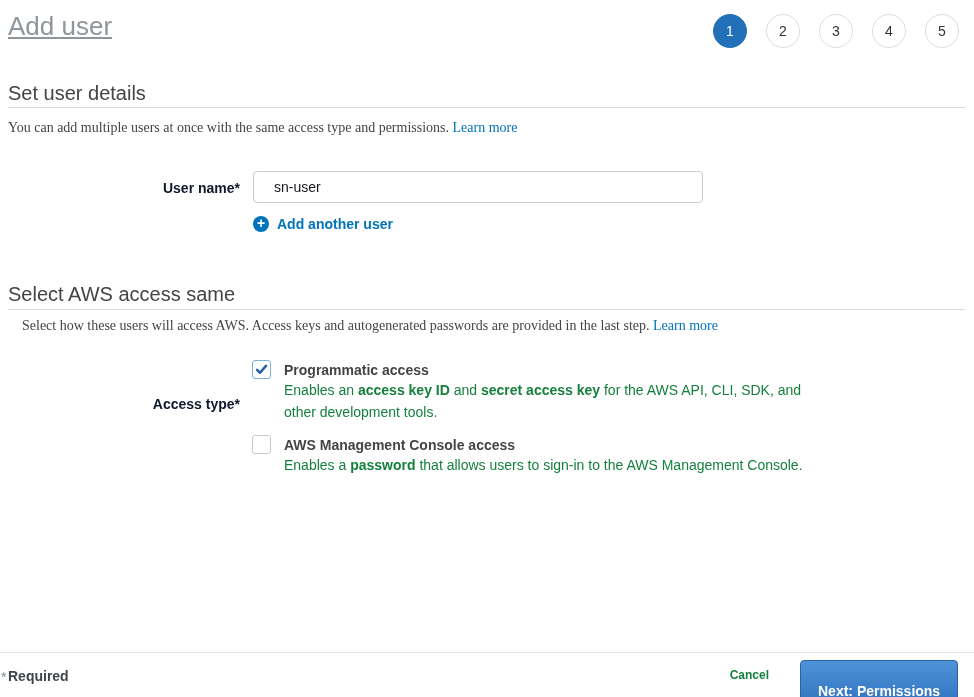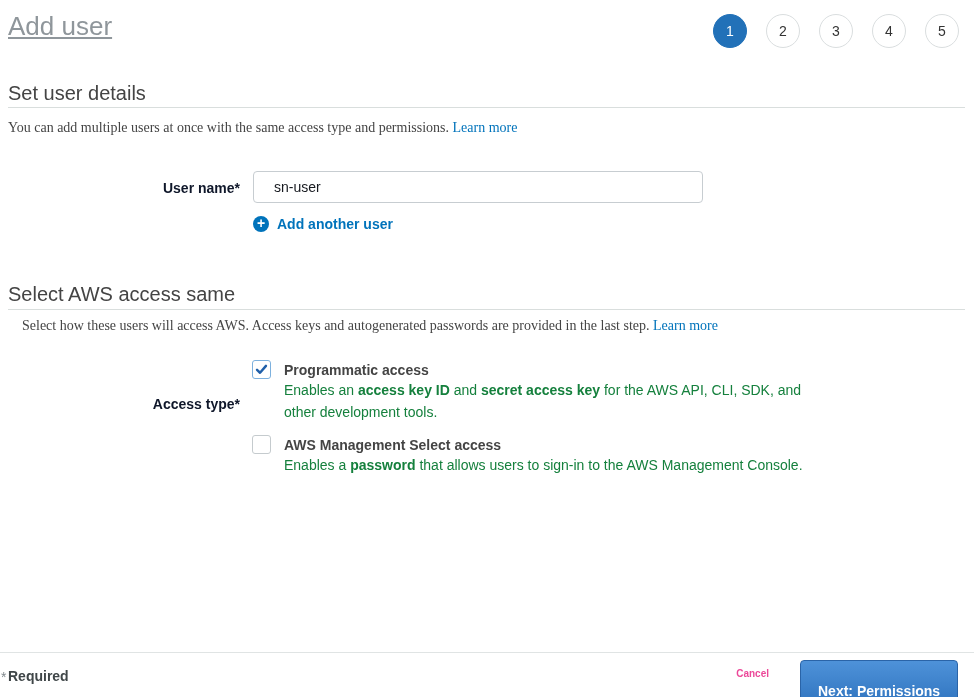--- a/index.html
+++ b/index.html
@@ -68,21 +68,21 @@
   .b { font-weight:bold; }
 
   
   .footer-divider { position:absolute; left:0; top:652px; width:974px; height:1px; background:#e0e4e4; }
   .footer-required {
     position:absolute; left:8px; top:668px; font-weight:bold; color:#3f4648; font-size:14px;
   }
   .required-asterisk { position:absolute; left:-7px; top:1px; font-weight:normal; color:#80888d; }
   .cancel-link {
     position:absolute; right:205px; top:668px;
-    color:#ec4899; font-weight:bold; font-size:10px; cursor:pointer;
+    color:#15803d; font-weight:bold; font-size:12px; cursor:pointer;
   }
   .next-button {
     position:absolute; left:800px; top:660px; height:49px;
     padding:16px 17px; border:1px solid #2a64a8; border-radius:4px;
     background:linear-gradient(180deg, #4e92d9 0%, #2e72bd 100%);
     color:#fff; font-family:"Liberation Sans", sans-serif;
     font-size:14px; font-weight:bold; line-height:29px; cursor:pointer;
   }
 </style>
 </head>
@@ -135,21 +135,21 @@
   </div>
   <div class="option-body" style="top:361px;">
     <div class="option-title">Programmatic access</div>
     <div class="option-desc"><span>Enables an </span><span class="b">access key ID</span><span> and </span><span class="b">secret access key</span><span> for the AWS API, CLI, SDK, and other development tools.</span></div>
   </div>
 
   <div class="checkbox" style="top:435px;">
     
   </div>
   <div class="option-body" style="top:436px;">
-    <div class="option-title">AWS Management Select access</div>
+    <div class="option-title">AWS Management Console access</div>
     <div class="option-desc"><span>Enables a </span><span class="b">password</span><span> that allows users to sign-in to the AWS Management Console.</span></div>
   </div>
 
   <div class="footer-divider"></div>
   <div class="footer-required">
     <span class="required-asterisk">*</span>
     <span>Required</span>
   </div>
   <a class="cancel-link">Cancel</a>
   <button class="next-button">Next: Permissions</button>

